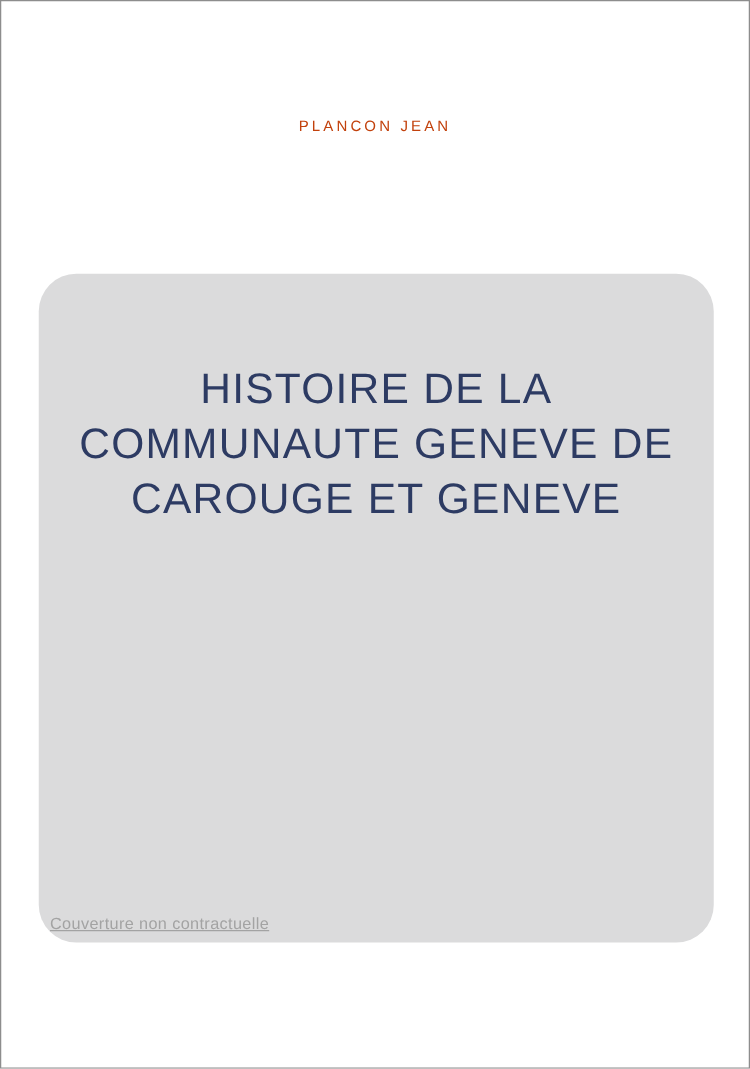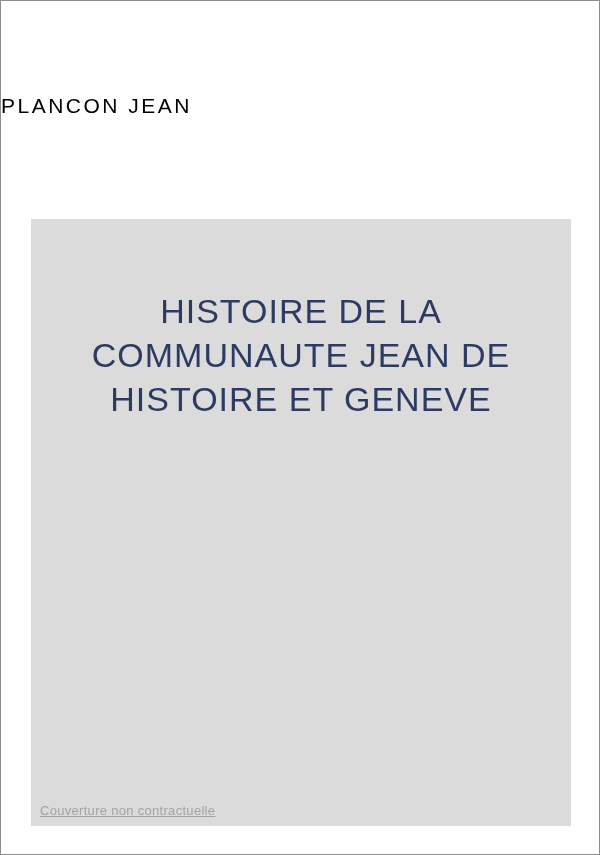--- a/index.html
+++ b/index.html
@@ -15,32 +15,34 @@
     height: 855px;
     background: #ffffff;
     border: 1px solid #8d8d8d;
     overflow: hidden;
   }
   .author-name {
     position: absolute;
     top: 93px;
     left: 0;
     width: 100%;
-    font-size: 21px;
+    text-align: center;
+    font-size: 12px;
     font-weight: 300;
     letter-spacing: 2.5px;
-    color: #000000;
+    color: #c2410c;
   }
   .placeholder-box {
     position: absolute;
     left: 30px;
     top: 218px;
     width: 540px;
-    height: 607px;
+    height: 535px;
     background: #dbdbdc;
+    border-radius: 30px;
   }
   .book-title {
     position: absolute;
     top: 70px;
     left: 0;
     width: 100%;
     text-align: center;
     color: #2d3b63;
     font-size: 34px;
     font-weight: 300;
@@ -61,19 +63,19 @@
 </style>
 </head>
 <body>
 
 <div class="cover-page">
   <div class="author-name">PLANCON JEAN</div>
 
   <div class="placeholder-box">
     <div class="book-title">
       <span class="title-line">HISTOIRE DE LA</span>
-      <span class="title-line">COMMUNAUTE JEAN DE</span>
-      <span class="title-line">HISTOIRE ET GENEVE</span>
+      <span class="title-line">COMMUNAUTE GENEVE DE</span>
+      <span class="title-line">CAROUGE ET GENEVE</span>
     </div>
 
     <div class="cover-disclaimer">Couverture non contractuelle</div>
   </div>
 </div>
 
 </body></html>

